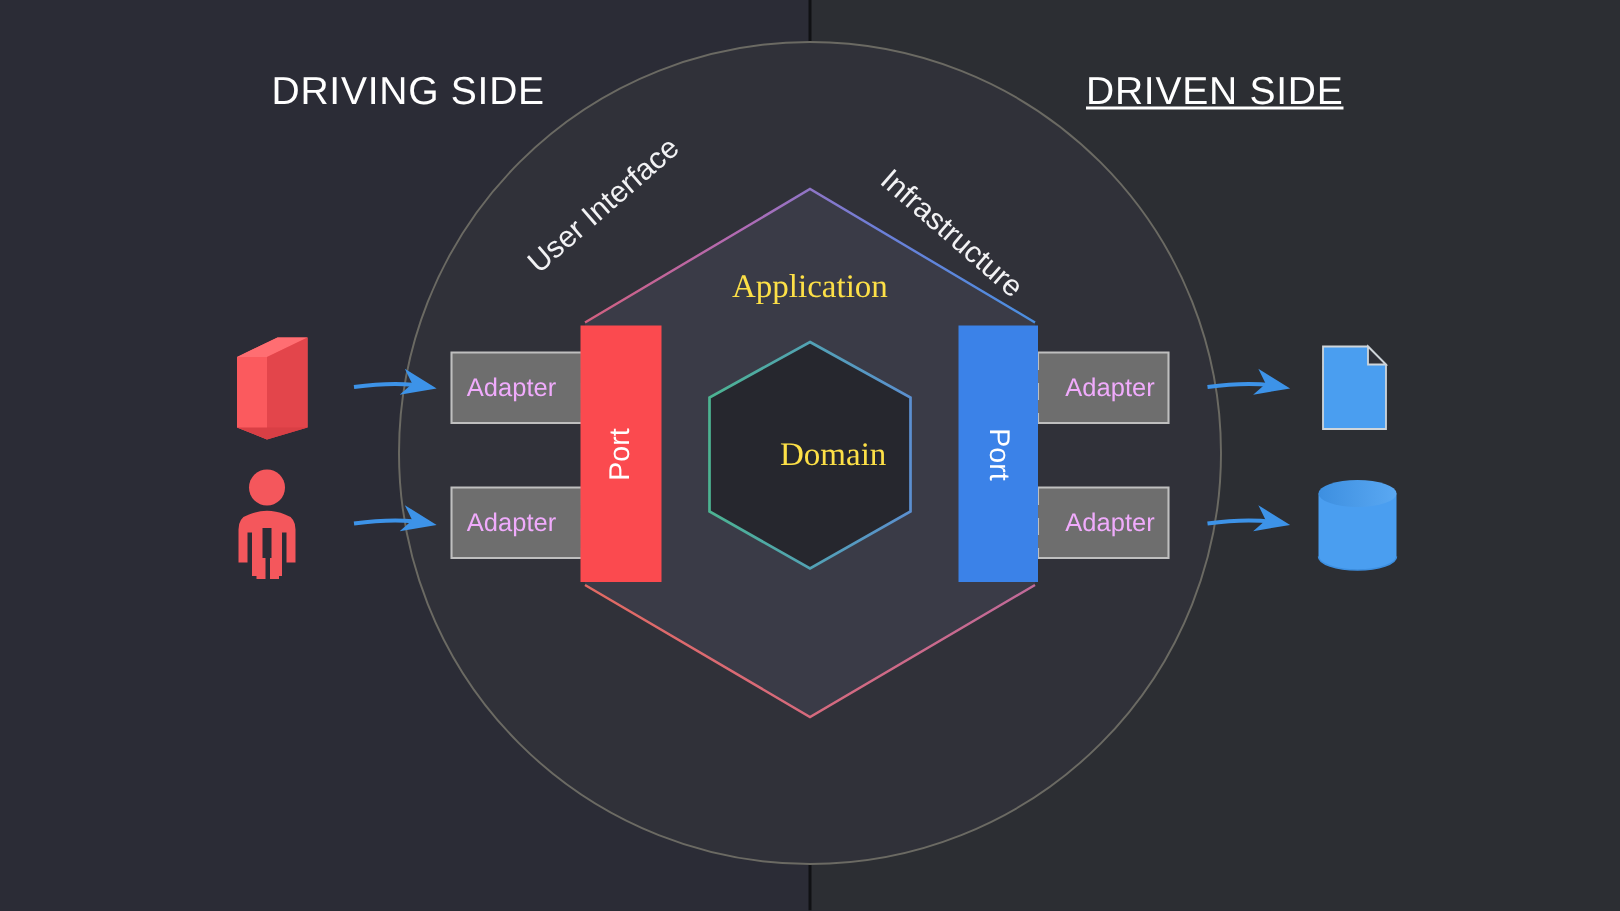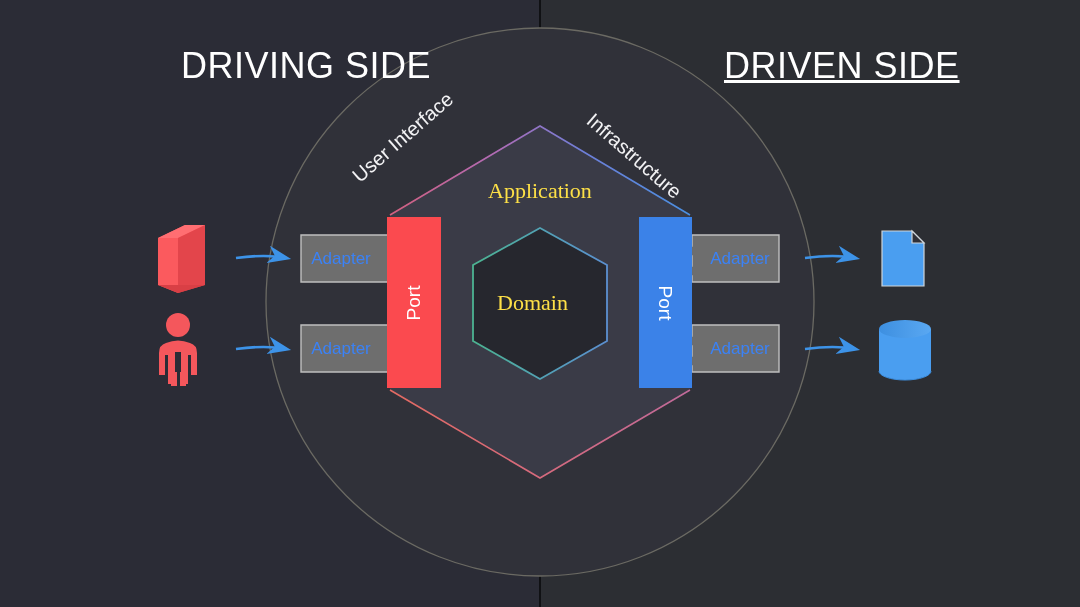--- a/index.html
+++ b/index.html
@@ -8,21 +8,21 @@
     background: #2b2c36;
     font-family: "Liberation Sans", sans-serif;
     overflow: hidden;
   }
   #stage { position: relative; width: 1080px; height: 607px; }
   #stage svg.layer { position: absolute; left: 0; top: 0; width: 1080px; height: 607px; }
 
   .side-title {
     position: absolute;
     color: #ffffff;
-    font-size: 36px;
+    font-size: 26px;
     font-weight: 400;
     letter-spacing: 0.5px;
     white-space: nowrap;
     text-align: center;
   }
   #driving-title { left: 181px; top: 45px; }
   #driven-title  { left: 724px; top: 45px; text-decoration: underline; }
 
   .ring-label {
     position: absolute;
@@ -34,35 +34,35 @@
   #ui-label   { left: 348px; top: 170px; transform: rotate(-41deg); }
   #infra-label{ left: 597px; top: 109px; transform: rotate(41deg); }
 
   .hex-label {
     position: absolute;
     color: #fde047;
     white-space: nowrap;
     font-family: Liberation Serif, serif;
   }
   #application-label { left: 488px; top: 178px; font-size: 22px; }
-  #domain-label      { left: 497px; top: 290px; font-size: 22px; }
+  #domain-label      { left: 520px; top: 290px; font-size: 22px; }
 
   .port-label {
     position: absolute;
     color: #ffffff;
     font-size: 19px;
     white-space: nowrap;
     transform-origin: 50% 50%;
   }
   #left-port-label  { left: 390px; top: 292px; width: 48px; text-align: center; transform: rotate(-90deg); }
   #right-port-label { left: 641px; top: 292px; width: 48px; text-align: center; transform: rotate(90deg); }
 
   .adapter-label {
     position: absolute;
-    color: #3b82f6;
+    color: #f0abfc;
     font-size: 17px;
     white-space: nowrap;
     text-align: center;
   }
   #adapter-tl-label { left: 301px; top: 249px; width: 80px; }
   #adapter-bl-label { left: 301px; top: 339px; width: 80px; }
   #adapter-tr-label { left: 700px; top: 249px; width: 80px; }
   #adapter-br-label { left: 700px; top: 339px; width: 80px; }
 </style>
 </head>

